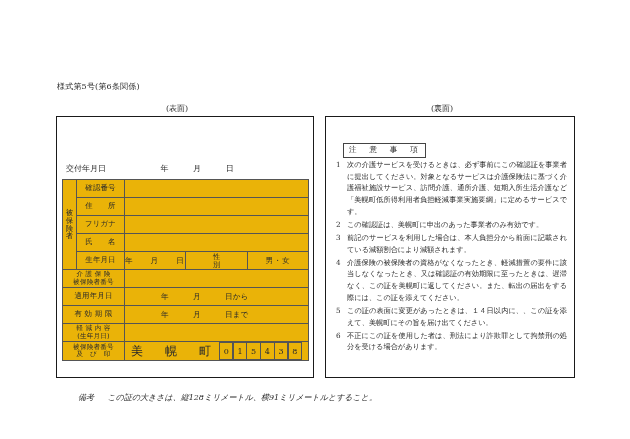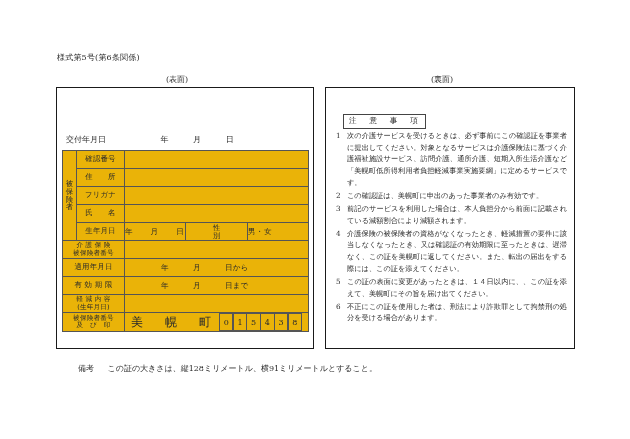--- a/index.html
+++ b/index.html
@@ -11,20 +11,21 @@
     width: 630px;
     height: 439px;
     position: relative;
     font-family: "DejaVu Serif", "Liberation Serif", serif;
     color: #2a2a2a;
     overflow: hidden;
   }
   .page {
     position: absolute;
     inset: 0;
+    margin-top: 29px;
   }
   .form-no {
     position: absolute;
     left: 57px;
     top: 52px;
     font-size: 8px;
     letter-spacing: 0.2px;
     white-space: nowrap;
   }
   .side-label {
@@ -120,21 +121,21 @@
     font-size: 7.6px;
   }
   .dob-inner .sp { flex: 1 1 auto; }
   .dob-inner .y { margin-right: 18px; }
   .dob-inner .m { margin-right: 18px; }
   .dob-inner .d { margin-right: 6px; }
   td.sexlab {
     width: 13px; text-align:center; font-size: 7.2px; line-height:1.05;
   }
   td.sexlab span { display:block; }
-  td.sexval { width: 34px; text-align:left; font-size: 7.6px; letter-spacing:0.6px;}
+  td.sexval { width: 34px; text-align:center; font-size: 7.6px; letter-spacing:0.6px;}
 
   .range-inner { padding-left: 36px; font-size: 7.6px; white-space: nowrap;}
   .range-inner .m { margin-left: 22px; }
   .range-inner .d { margin-left: 22px; }
 
   td.tall { height: 25px; }
   td.tall2 { height: 22px; }
 
   .issuer-cell {
     display: flex;
@@ -194,20 +195,21 @@
     text-justify: inter-character;
   }
 
   
   .remark {
     position: absolute;
     left: 78px;
     top: 363px;
     font-size: 8px;
     white-space: nowrap;
+    font-style: italic;
   }
   .remark .rl { margin-right: 11px; }
 </style>
 </head>
 <body>
 
 <div class="page">
 
   <div class="form-no">様式第5号(第6条関係)</div>
 

